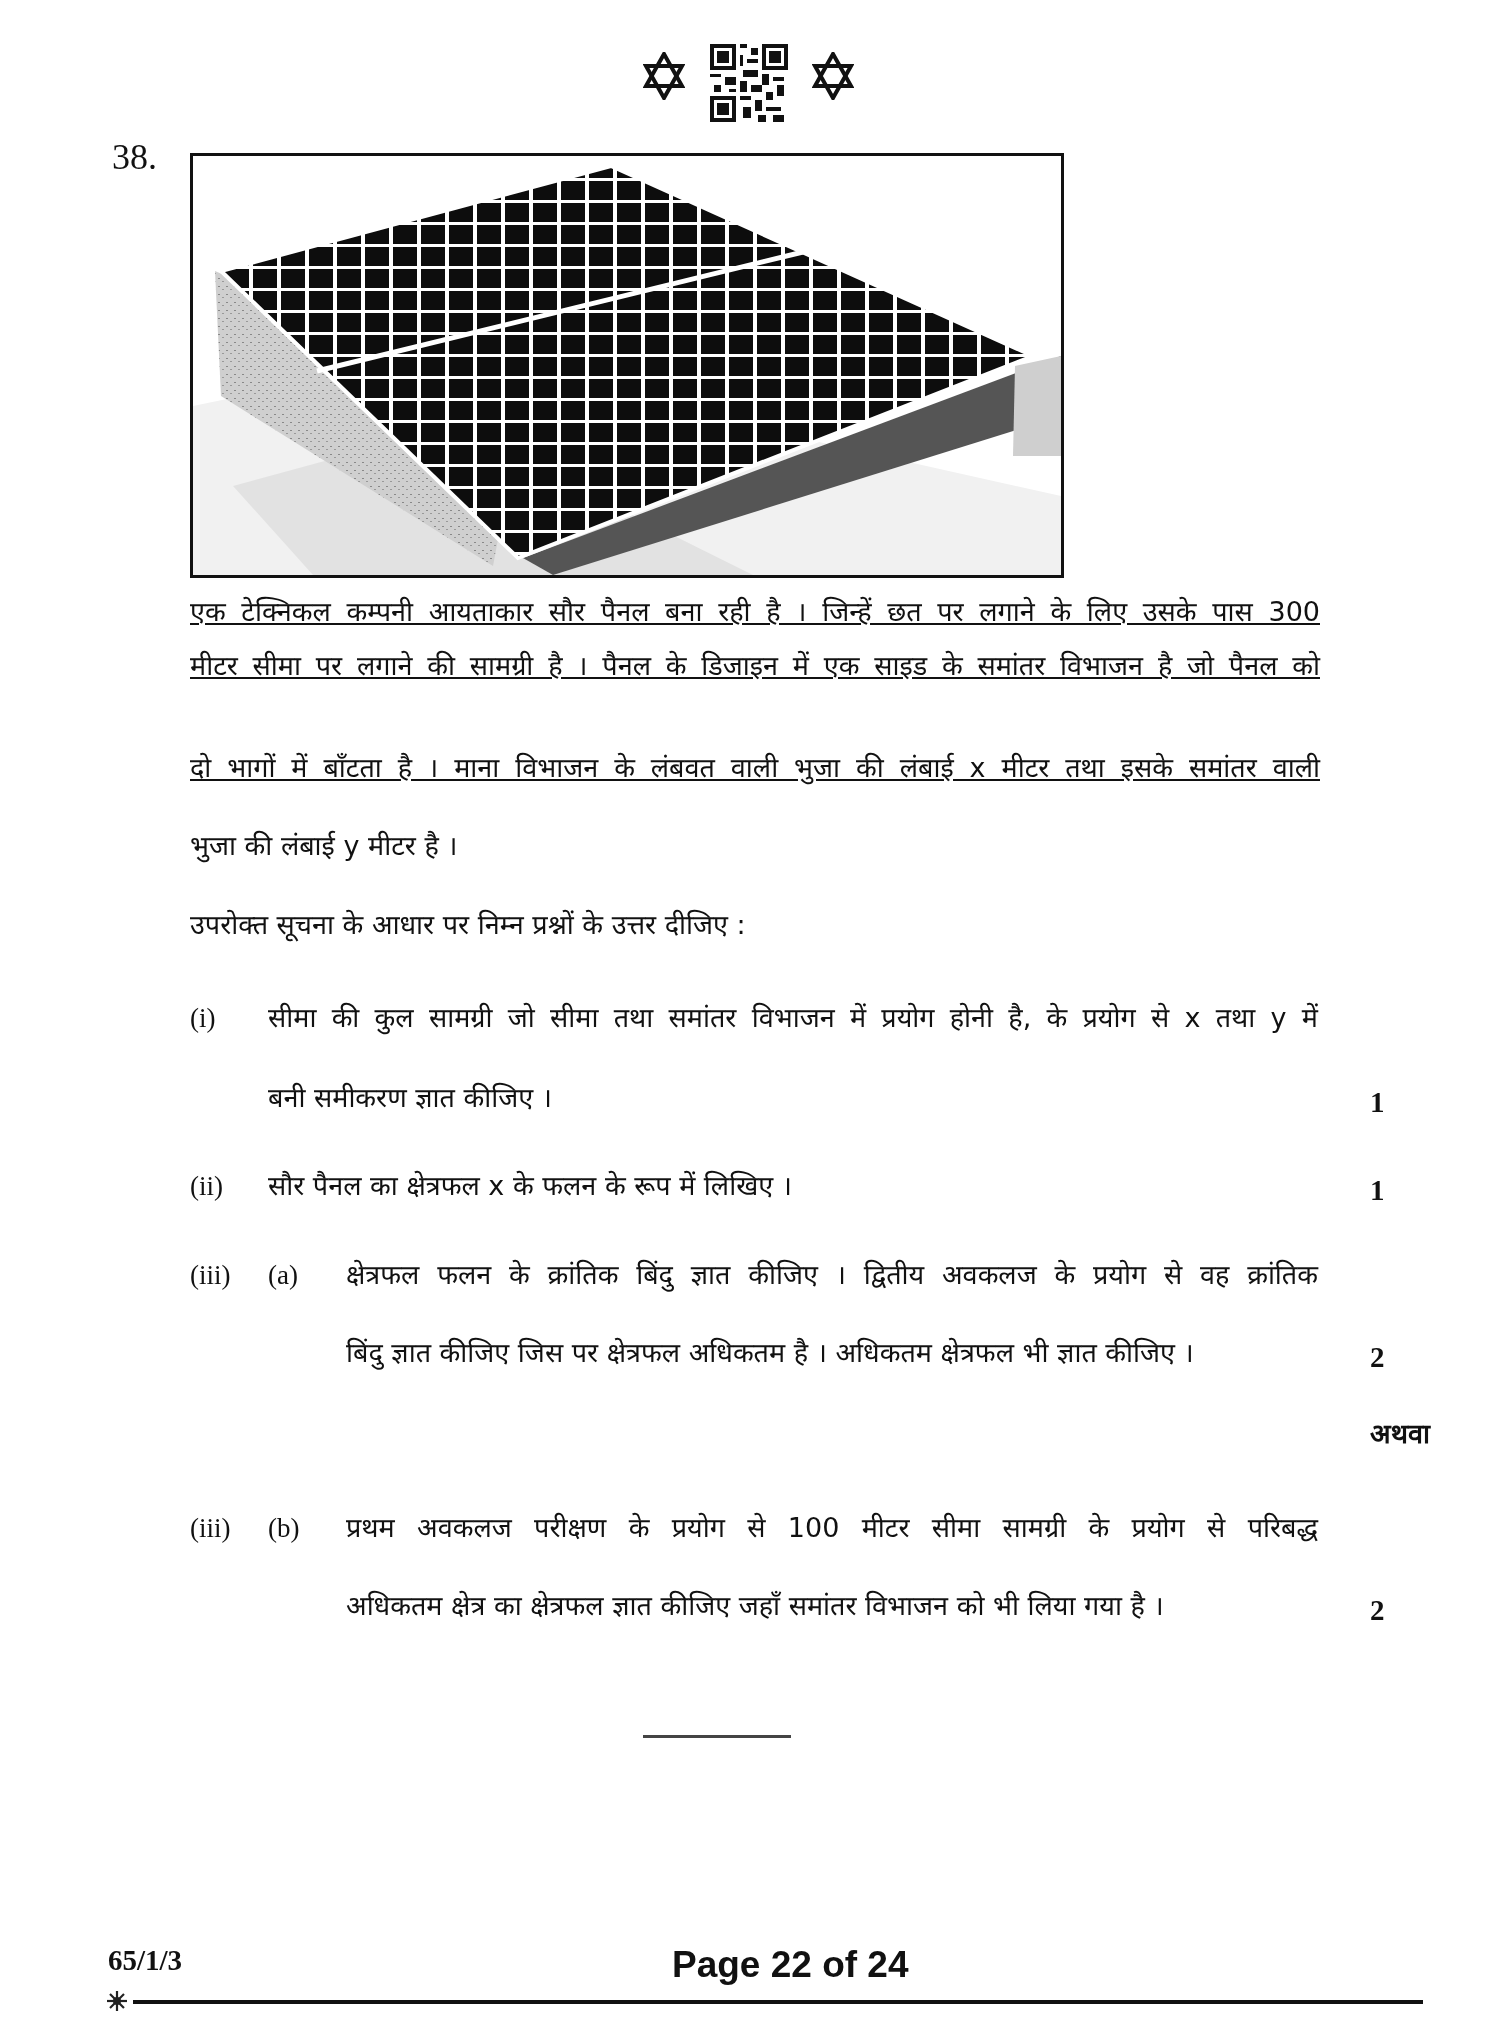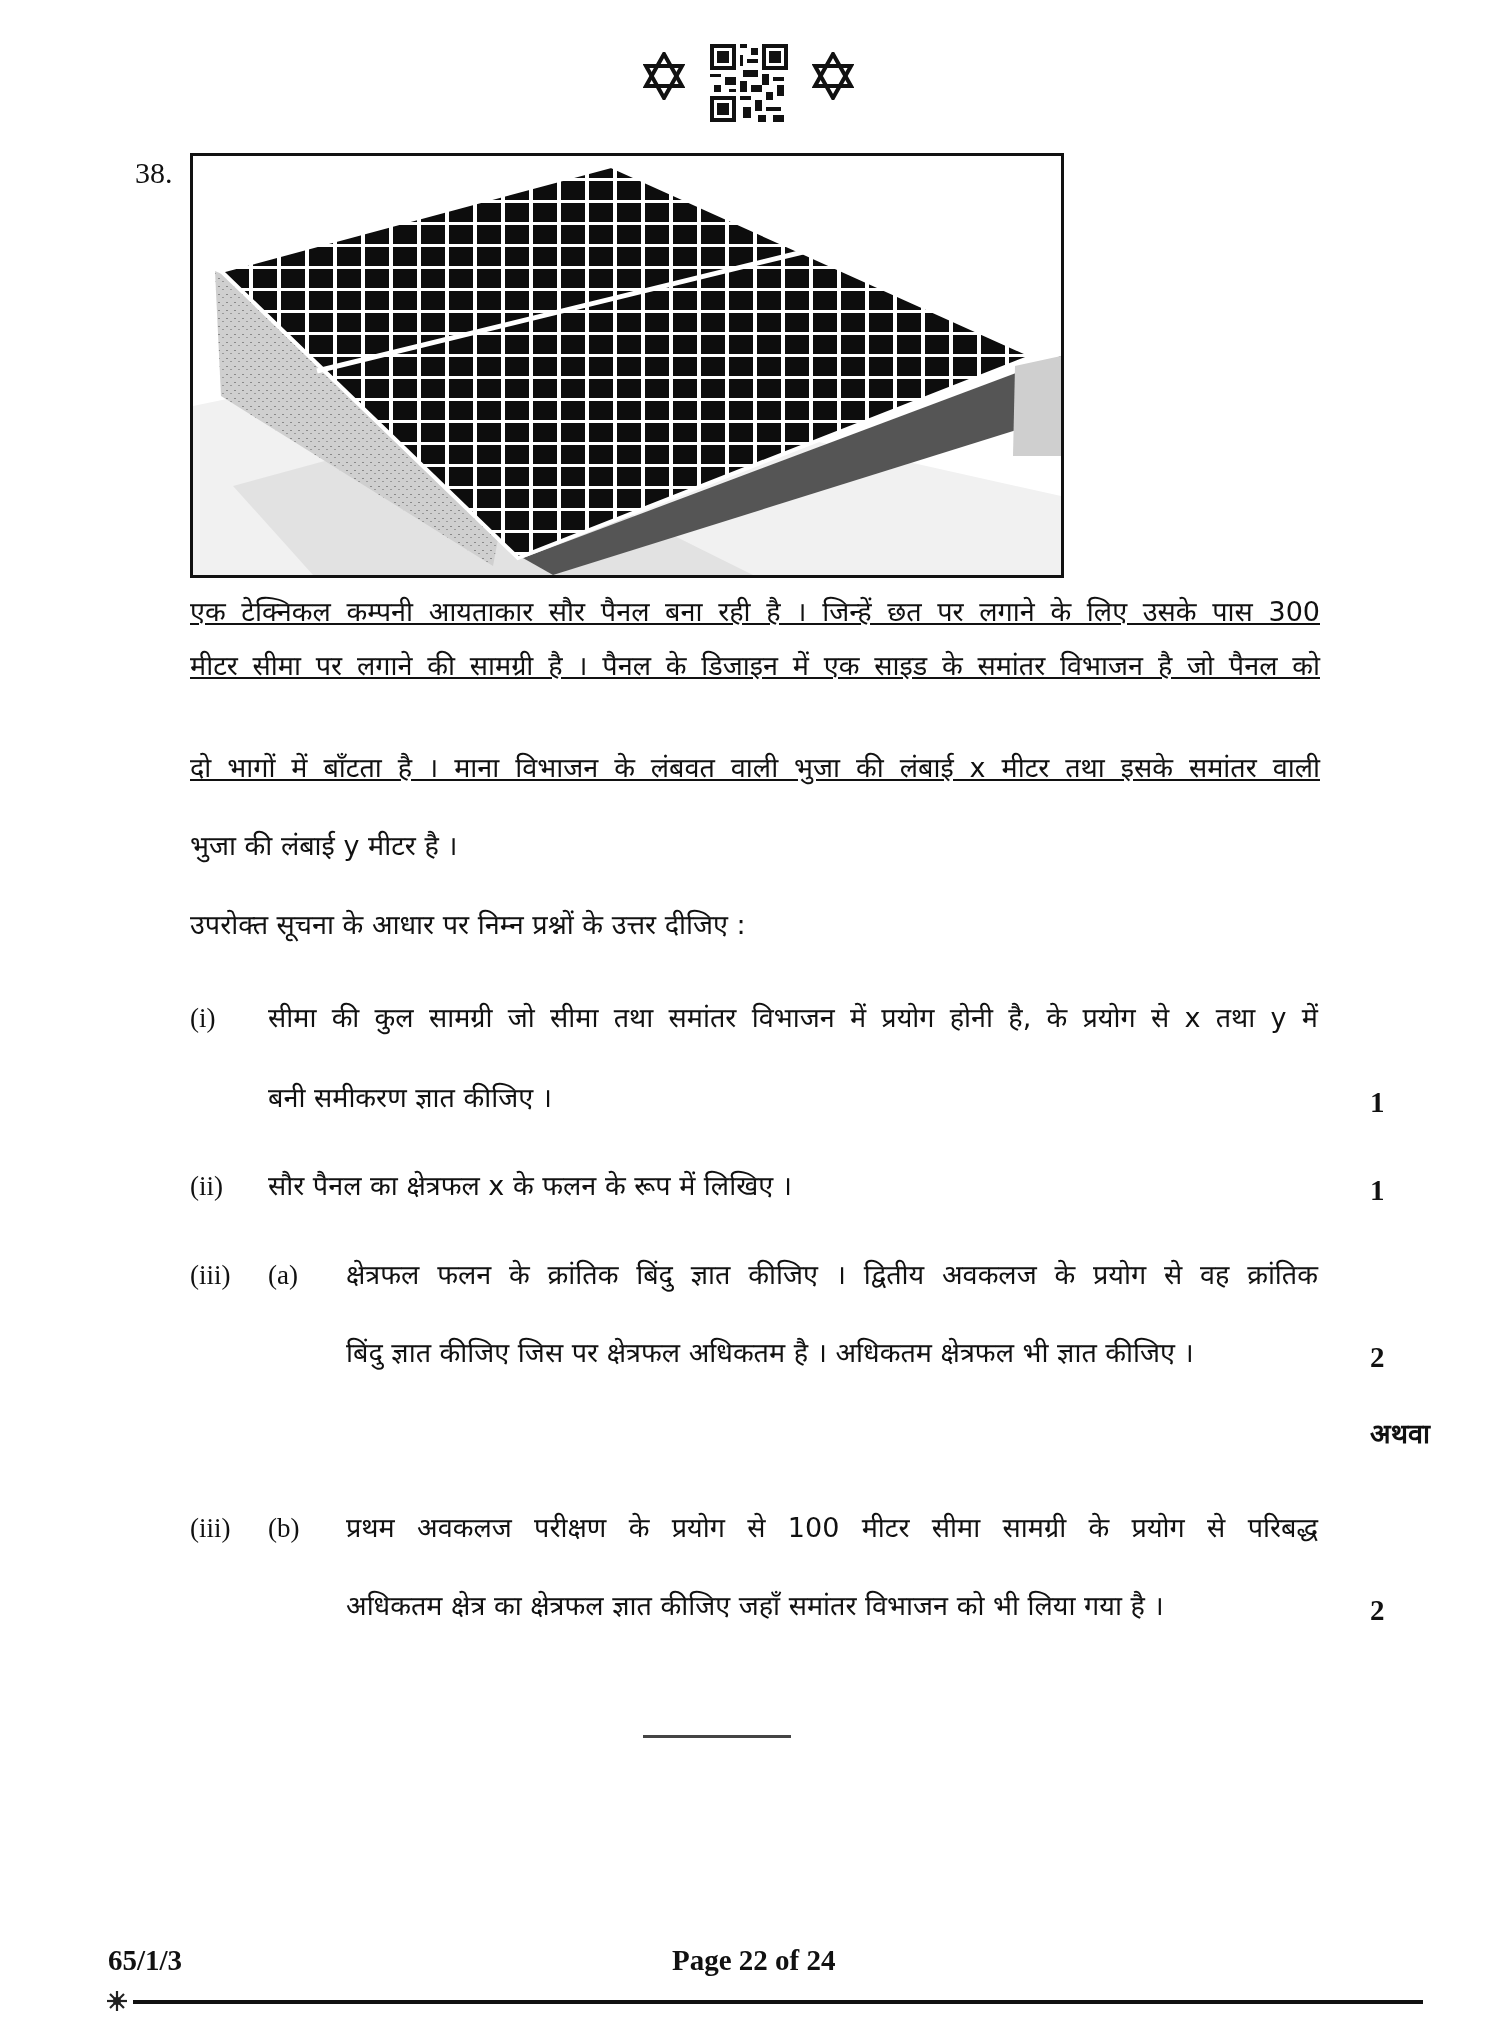--- a/index.html
+++ b/index.html
@@ -5,35 +5,35 @@
   html, body { margin: 0; padding: 0; background: #ffffff; }
   body {
     width: 1505px; height: 2034px; position: relative; overflow: hidden;
     font-family: "DejaVu Serif", "Liberation Serif", serif;
     color: #111111;
   }
   .header-icons { position: absolute; left: 640px; top: 40px; width: 216px; height: 86px; }
   .star { position: absolute; top: 12px; width: 42px; height: 48px; }
   .qr { position: absolute; left: 70px; top: 2px; width: 78px; height: 82px; }
 
-  .qnum { position: absolute; left: 112px; top: 156px; font-size: 30px; font-family: "Liberation Serif", serif; margin-left: 23px; }
+  .qnum { position: absolute; left: 112px; top: 136px; font-size: 36px; font-family: "Liberation Serif", serif; }
   .figure { position: absolute; left: 190px; top: 153px; width: 868px; height: 419px; border: 3px solid #111; background: #fff; overflow: hidden; }
 
   .line {
     position: absolute; left: 190px; font-size: 27px; line-height: 40px; white-space: nowrap;
     font-family: "DejaVu Sans", "Liberation Sans", sans-serif;
   }
   .justify { width: 1130px; text-align-last: justify; text-align: justify; text-decoration: underline; }
   .sub { position: absolute; font-size: 27px; line-height: 40px; font-family: "Liberation Serif", serif; }
   .mark { position: absolute; left: 1370px; font-size: 29px; font-weight: bold; font-family: "Liberation Serif", serif; line-height: 40px; }
   .center-heading { position: absolute; left: 0; width: 1430px; text-align: right; font-size: 27px; font-weight: bold; line-height: 40px; font-family: "DejaVu Sans", sans-serif; }
   .end-rule { position: absolute; left: 643px; top: 1735px; width: 148px; height: 3px; background: #444; }
 
   .footer-code { position: absolute; left: 108px; top: 1944px; font-size: 29px; font-weight: bold; font-family: "Liberation Serif", serif; }
-  .footer-page { position: absolute; left: 672px; top: 1944px; font-size: 29px; font-weight: bold; font-family: Liberation Serif, serif; }
+  .footer-page { position: absolute; left: 672px; top: 1944px; font-size: 37px; font-weight: bold; font-family: Liberation Sans, sans-serif; }
   .footer-rule { position: absolute; left: 133px; top: 2000px; width: 1290px; height: 4px; background: #111; }
   .starburst { position: absolute; left: 106px; top: 1990px; width: 22px; height: 22px; }
 </style>
 </head>
 <body>
 
 <div class="header-icons">
   <svg class="star" style="left:3px" viewBox="0 0 42 48">
     <polygon points="21,2 39,34 3,34" fill="none" stroke="#111" stroke-width="4"></polygon>
     <polygon points="21,46 39,14 3,14" fill="none" stroke="#111" stroke-width="4"></polygon>

